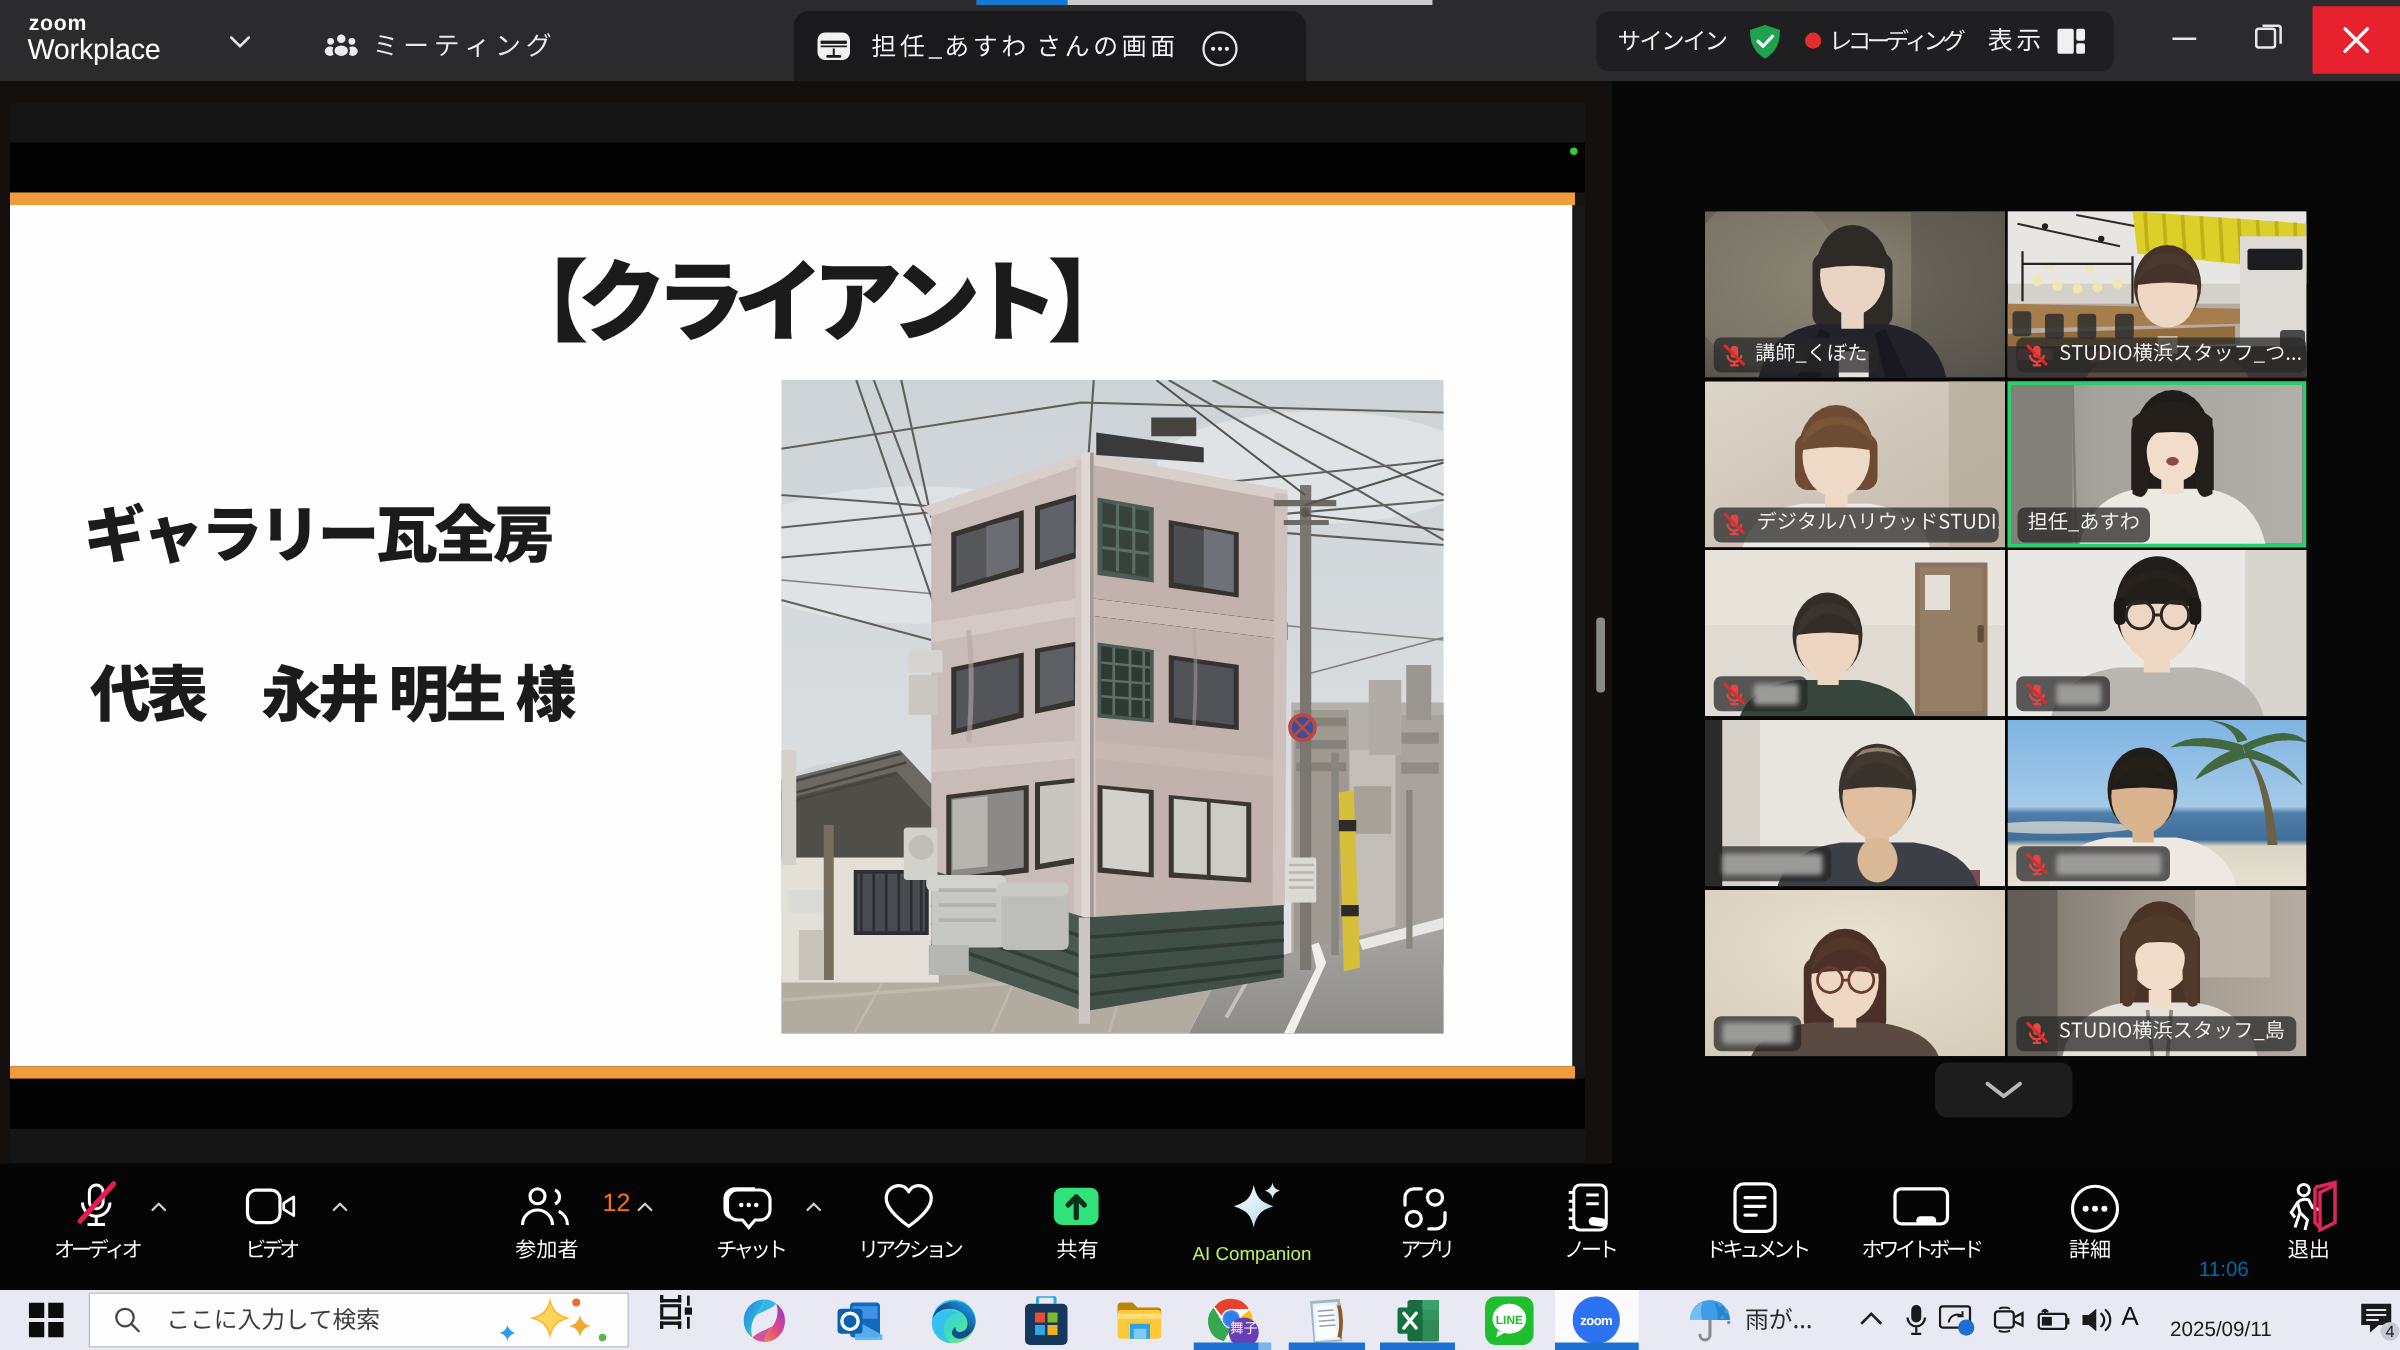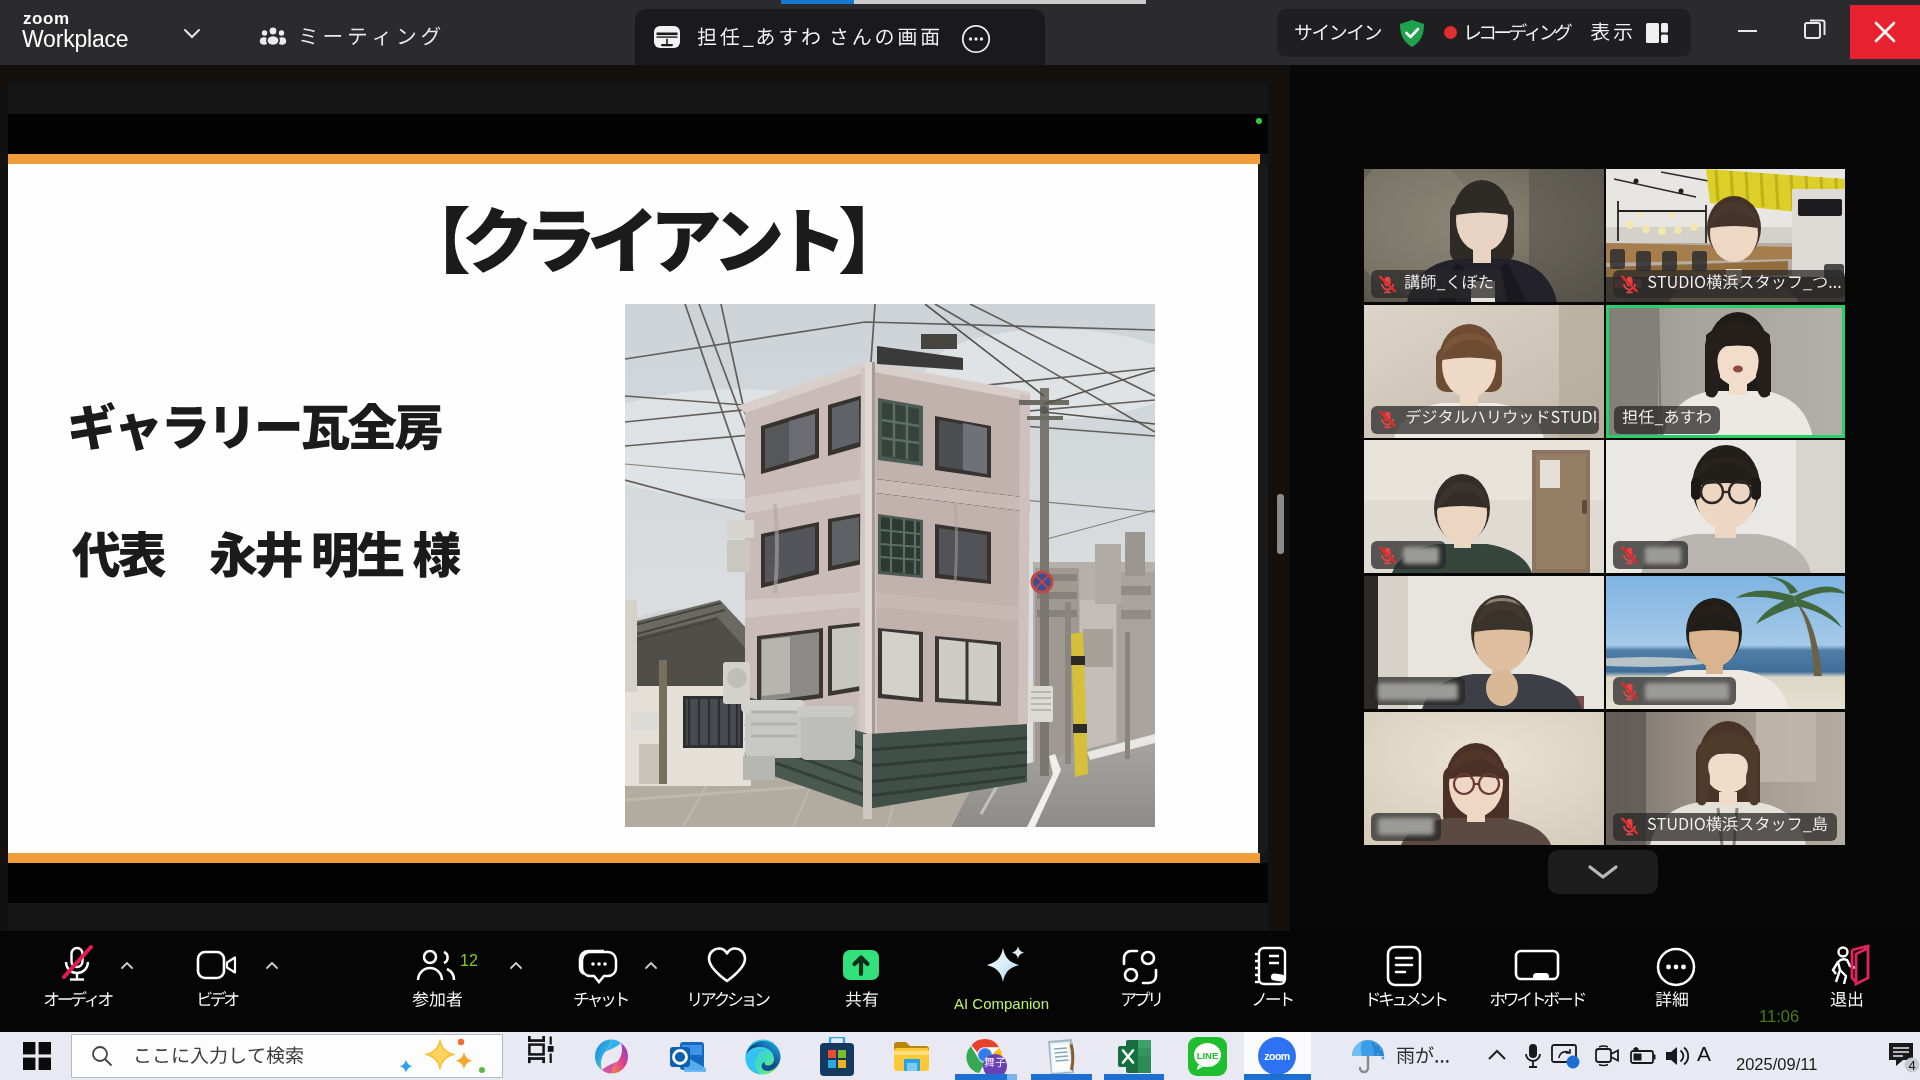--- a/index.html
+++ b/index.html
@@ -587,21 +587,21 @@
       <path transform="translate(0,14.6) scale(0.017000,-0.017000)" d="M728 784 676 760C702 724 736 664 756 622L810 648C788 688 752 748 728 784ZM838 824 784 800C812 764 846 708 868 664L922 688C904 724 864 788 838 824ZM280 750H186C190 728 192 692 192 668C192 616 192 216 192 120C192 38 236 4 312 -12C352 -18 412 -20 472 -20C580 -20 732 -12 818 0V92C736 68 582 60 476 60C428 60 376 62 344 68C296 76 274 90 274 140V360C398 392 572 446 684 492C712 502 748 518 776 530L742 610C714 592 684 578 654 564C550 520 392 472 274 444V668C274 696 276 728 280 750Z M1004 732V648C1028 650 1062 652 1096 652C1152 652 1384 652 1440 652C1468 652 1504 650 1532 648V732C1504 728 1468 724 1440 724C1384 724 1152 724 1094 724C1062 724 1032 728 1004 732ZM1584 812 1532 790C1560 752 1592 692 1612 652L1668 676C1648 716 1610 776 1584 812ZM1696 852 1642 830C1672 792 1704 736 1724 692L1780 716C1760 752 1720 816 1696 852ZM884 480V396C912 400 940 400 972 400H1272C1268 304 1256 220 1212 152C1174 88 1102 30 1024 -2L1098 -56C1184 -12 1260 60 1296 124C1336 200 1352 292 1354 400H1626C1650 400 1682 398 1704 396V480C1680 476 1648 476 1626 476C1572 476 1028 476 972 476C940 476 912 476 884 480Z M1686 140 1744 76C1924 172 2098 332 2180 452L2184 88C2184 60 2176 48 2148 48C2110 48 2054 52 2006 60L2012 -22C2062 -26 2120 -28 2172 -28C2232 -28 2264 0 2264 52C2264 176 2260 376 2256 526H2416C2440 526 2476 524 2498 524V608C2478 606 2440 602 2412 602H2256L2254 700C2254 728 2256 756 2260 784H2168C2172 762 2172 736 2176 700L2180 602H1816C1784 602 1752 604 1724 608V524C1754 524 1784 526 1816 526H2146C2068 406 1888 240 1686 140Z" fill="#ffffff"></path>
     </svg>
 <svg class="abs" style="left:414px;top:946px" width="44" height="42" viewBox="0 0 44 42">
 <g stroke="#fff" stroke-width="2.5" fill="none">
 <circle cx="16" cy="11" r="6"></circle>
 <path d="M4 34 a12 12 0 0 1 24 0"></path>
 <path d="M30 6 a6 6 0 0 1 0 11"></path>
 <path d="M33 23 a12 12 0 0 1 7 11"></path>
       </g>
     </svg>
-<div class="abs" style="left:460px;top:952px;color:#84cc16;font-size:16px">12</div>
+<div class="abs" style="left:482px;top:952px;color:#f97316;font-size:20px">12</div>
 <svg class="abs" style="left:509px;top:961px" width="14" height="9" viewBox="0 0 14 9">
       <path d="M2 7 L7 2 L12 7" stroke="#cfcfcf" stroke-width="1.8" fill="none" stroke-linecap="round"></path>
     </svg>
 <svg style="position:absolute;left:411.5px;top:991.0px;overflow:visible;" width="51" height="22" viewBox="0 0 51.00 22.10">
       <path transform="translate(0,14.6) scale(0.017000,-0.017000)" d="M528 404C464 356 346 312 248 288C264 274 284 254 294 240C394 268 512 316 588 374ZM632 286C548 220 384 166 244 140C260 124 276 100 288 84C436 118 596 178 692 256ZM764 172C654 64 430 4 188 -24C200 -40 216 -66 224 -86C478 -52 706 16 828 142ZM52 516V450H298C224 364 128 298 20 252C36 240 64 208 74 194C198 254 308 338 390 450H614C688 344 808 250 920 200C932 216 954 244 972 258C872 296 768 368 696 450H950V516H432C450 544 464 576 480 608L790 620C816 596 840 572 858 552L920 592C868 656 756 742 664 798L608 762C644 738 680 710 718 680L340 672C376 716 416 768 448 816L368 840C342 788 296 720 258 668L92 666L100 598L396 606C384 574 366 544 348 516Z M1572 716V-64H1644V8H1838V-56H1912V716ZM1644 80V644H1838V80ZM1196 828 1194 650H1052V576H1192C1184 324 1154 104 1028 -28C1048 -40 1074 -64 1086 -80C1220 66 1256 306 1264 576H1416C1408 192 1400 56 1380 26C1370 12 1360 8 1344 10C1328 10 1284 10 1236 14C1250 -8 1256 -40 1260 -60C1304 -64 1350 -64 1378 -60C1408 -56 1426 -48 1444 -22C1476 20 1482 168 1490 612C1490 624 1490 650 1490 650H1268L1268 828Z M2836 806C2802 760 2764 716 2722 672V714H2472V840H2400V714H2142V648H2400V520H2054V452H2446C2320 368 2178 302 2032 252C2048 236 2070 204 2080 188C2142 212 2204 240 2264 268V-80H2340V-48H2746V-76H2824V346H2408C2464 380 2516 414 2568 452H2946V520H2656C2748 596 2832 680 2900 772ZM2472 520V648H2696C2650 602 2600 560 2544 520ZM2340 124H2746V18H2340ZM2340 184V282H2746V184Z" fill="#ffffff"></path>
     </svg>
 <svg class="abs" style="left:576px;top:946px" width="46" height="42" viewBox="0 0 46 42">
 <g stroke="#fff" stroke-width="2.5" fill="none">
 <path d="M14 6 h18 a8 8 0 0 1 8 8 v8 a8 8 0 0 1 -8 8 h-4 l-5 6 l-5 -6 h-4 a8 8 0 0 1 -8 -8 v-8 a8 8 0 0 1 8 -8 Z"></path>
 <path d="M8 28 a8 8 0 0 1 -4 -7 v-8 a8 8 0 0 1 8 -8 h16"></path>
@@ -956,20 +956,20 @@
 <rect x="3" y="5" width="22" height="12" rx="2" stroke="#1a1a1a" stroke-width="1.8" fill="none"></rect>
 <rect x="25" y="8.5" width="2.5" height="5" fill="#1a1a1a"></rect>
 <rect x="5.5" y="7.5" width="8" height="7" fill="#1a1a1a"></rect>
 <path d="M8 5 V1.5 M8 1.5 l-2.5 2 M8 1.5 l2.5 2" stroke="#1a1a1a" stroke-width="1.6" fill="none"></path>
     </svg>
 <svg class="abs" style="left:1663px;top:1044px" width="28" height="24" viewBox="0 0 28 24">
 <path d="M3 8 h5 l6 -5 v18 l-6 -5 H3 Z" fill="#1a1a1a"></path>
 <path d="M18 7 a6.5 6.5 0 0 1 0 10 M21.5 4 a10.5 10.5 0 0 1 0 16" stroke="#1a1a1a" stroke-width="1.8" fill="none" stroke-linecap="round"></path>
     </svg>
 <div class="abs" style="left:1697px;top:1042px;color:#111;font-size:21px;font-weight:400">A</div>
-<div class="abs" style="left:1759px;top:1007px;color:#4d7c0f;font-size:16.5px">11:06</div>
+<div class="abs" style="left:1759px;top:1007px;color:#0369a1;font-size:16.5px">11:06</div>
 <div class="abs" style="left:1736px;top:1055px;color:#1a1a1a;font-size:16.5px">2025/09/11</div>
 <svg class="abs" style="left:1887px;top:1041px" width="33" height="32" viewBox="0 0 33 32">
 <path d="M2 2 h24 v17 h-10 l-7 6 v-6 h-7 Z" fill="#1a1a1a"></path>
 <path d="M6 7 h16 M6 11 h16 M6 15 h10" stroke="#e8e8f0" stroke-width="1.6"></path>
 <circle cx="25" cy="24" r="7.5" fill="#c9c9d4"></circle>
 <text x="25" y="28.5" text-anchor="middle" font-size="13" fill="#1a1a1a" font-family="sans-serif">4</text>
     </svg>
 </div>
 </body></html>

